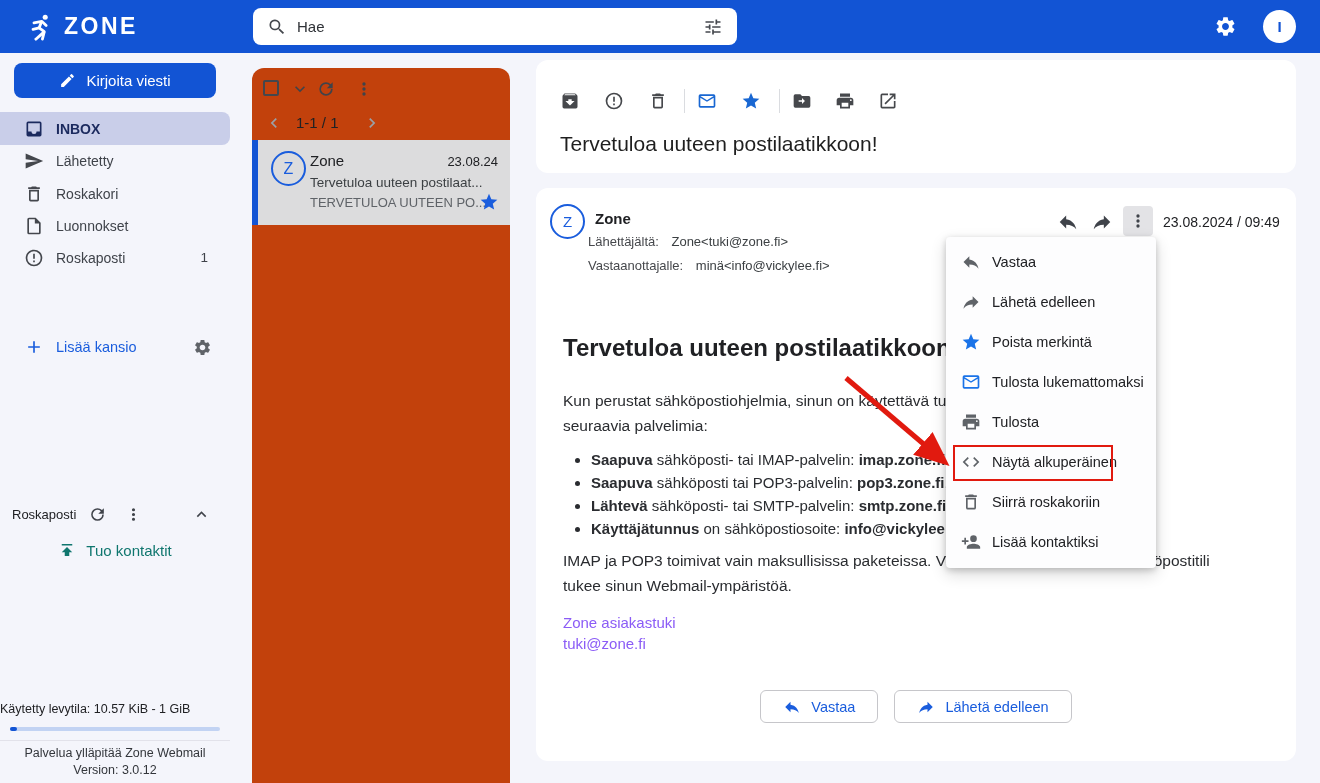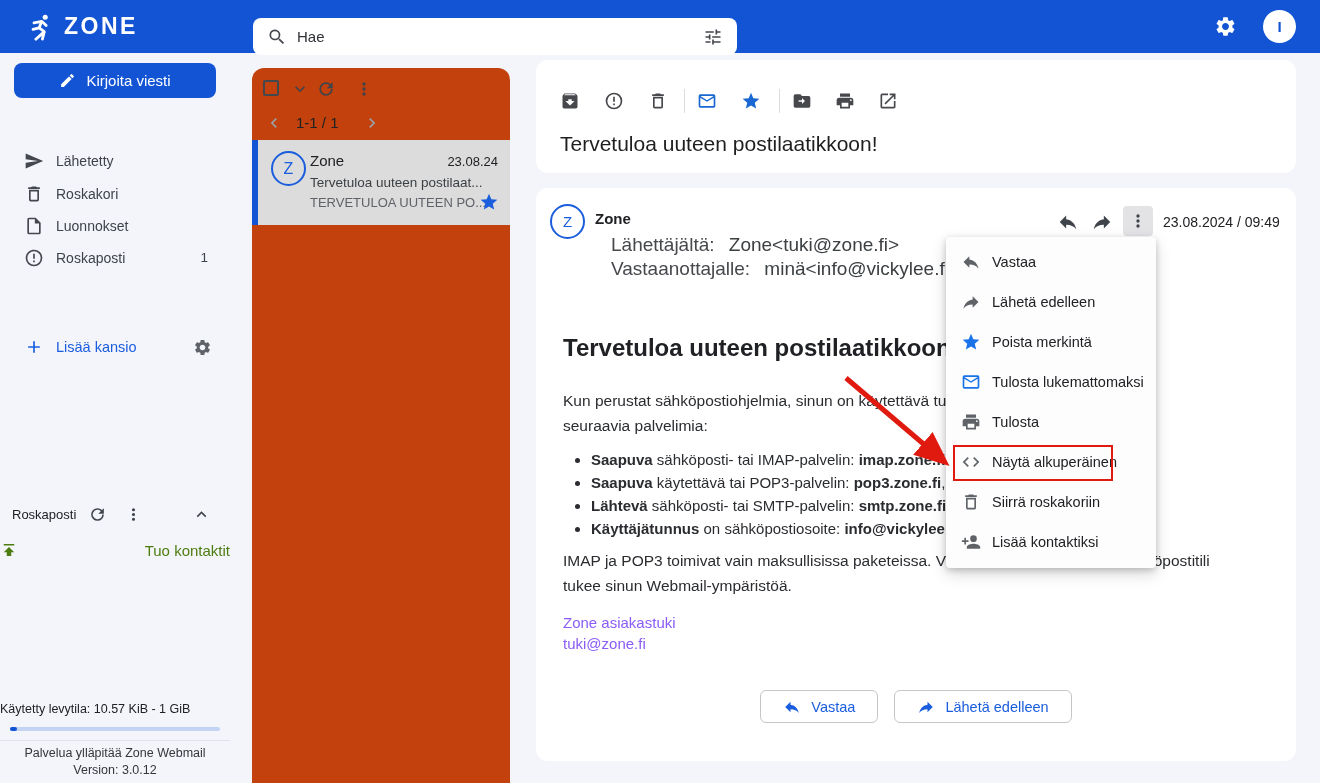--- a/index.html
+++ b/index.html
@@ -4,21 +4,21 @@
 <style>
   * { margin:0; padding:0; box-sizing:border-box; }
   html,body { width:1320px; height:783px; }
   body { font-family:"Liberation Sans", sans-serif; background:#f4f5fb; position:relative; overflow:hidden; color:#202124; }
   svg { display:block; }
 
   
   .topbar { position:absolute; left:0; top:0; width:1320px; height:53px; background:#1254d4; display:flex; align-items:center; }
   .logo { position:absolute; left:26px; top:0; height:53px; display:flex; align-items:center; gap:8px; color:#fff; }
   .logo-word { font-weight:700; font-size:23px; letter-spacing:2.5px; color:#fff; }
-  .searchbar { position:absolute; left:253px; top:8px; width:484px; height:37px; background:#fff; border-radius:8px; display:flex; align-items:center; padding:0 14px; gap:10px;margin-top:10px; }
+  .searchbar { position:absolute; left:253px; top:8px; width:484px; height:37px; background:#fff; border-radius:8px; display:flex; align-items:center; padding:0 14px; gap:10px; }
   .searchbar input { border:none; outline:none; flex:1; font-size:15px; font-family:inherit; color:#202124; background:transparent; }
   .searchbar input::placeholder { color:#2f3237; opacity:1; }
   .topbar-right { position:absolute; right:24px; top:0; height:53px; display:flex; align-items:center; gap:26px; }
   .avatar-top { width:33px; height:33px; border-radius:50%; background:#fff; color:#1254d4; font-weight:700; font-size:15px; display:flex; align-items:center; justify-content:center; }
 
   
   .sidebar { position:absolute; left:0; top:47px; width:230px; height:570px; }
   .compose-btn { position:absolute; left:14px; top:16px; width:202px; height:35px; background:#1254d4; color:#fff; border:none; border-radius:8px; font-size:15px; font-weight:500; font-family:inherit; display:flex; align-items:center; justify-content:center; gap:10px; cursor:pointer; }
   .folder-row { position:absolute; left:0; width:230px; height:33px; display:flex; align-items:center; cursor:pointer; }
   .folder-row .f-icon { position:absolute; left:24px; width:20px; height:20px; color:#44474d; }
@@ -28,21 +28,21 @@
   .folder-row.selected .f-icon { color:#1b2a5e; }
   .folder-row.selected .f-label { color:#1b2a5e; font-weight:700; }
   .addfolder-row { position:absolute; left:0; top:285px; width:230px; height:30px; display:flex; align-items:center; }
   .addfolder-row .f-icon { position:absolute; left:24px; width:20px; height:20px; color:#1a5ddd; }
   .addfolder-row .f-label { position:absolute; left:56px; font-size:14.5px; font-weight:500; color:#1a5ddd; cursor:pointer; }
   .addfolder-row .gear-right { position:absolute; right:18px; width:19px; height:19px; color:#5f6368; cursor:pointer; }
 
   .contacts-header { position:absolute; left:0; top:455px; width:230px; height:28px; }
   .contacts-title { position:absolute; left:12px; top:5px; font-size:13px; color:#202124; }
   .c-ic { position:absolute; top:3px; width:20px; height:20px; color:#3f434a; cursor:pointer; }
-  .import-contacts { position:absolute; left:0; top:494px; width:230px; display:flex; justify-content:space-between; align-items:center; gap:10px; color:#4d7c0f; font-size:15px; font-weight:500; cursor:pointer; }
+  .import-contacts { position:absolute; left:0; top:494px; width:230px; display:flex; justify-content:center; align-items:center; gap:10px; color:#0f766e; font-size:15px; font-weight:500; cursor:pointer; }
 
   .storage-text { position:absolute; left:0; top:655px; width:230px; font-size:12.5px; color:#202124; }
   .storage-bar { position:absolute; left:10px; top:680px; width:210px; height:4px; background:#c2d3f3; border-radius:2px; }
   .storage-fill { width:7px; height:4px; background:#1254d4; border-radius:2px; }
   .sidebar-divider { position:absolute; left:0; top:693px; width:230px; height:1px; background:#e2e2ea; }
   .footer-line1 { position:absolute; left:0; top:699px; width:230px; text-align:center; font-size:12.5px; color:#33363b; }
   .footer-line2 { position:absolute; left:0; top:716px; width:230px; text-align:center; font-size:12.5px; color:#33363b; }
 
   
   .list-panel { position:absolute; left:252px; top:68px; width:258px; height:715px; background:#c2410c; border-radius:12px 12px 0 0; }
@@ -65,21 +65,21 @@
   .title-card { position:absolute; left:536px; top:60px; width:760px; height:113px; background:#fff; border-radius:12px; }
   .tc-ic { position:absolute; top:31px; width:20px; height:20px; color:#46484c; cursor:pointer; }
   .tc-div { position:absolute; top:29px; width:1px; height:24px; background:#dadce0; }
   .tc-ic.blue { color:#1967d2; }
   .reading-title { position:absolute; left:24px; top:72px; font-size:21px; color:#1f1f1f; }
 
   
   .email-card { position:absolute; left:536px; top:188px; width:760px; height:573px; background:#fff; border-radius:12px; }
   .msg-avatar { position:absolute; left:14px; top:16px; width:35px; height:35px; border:2px solid #1a5ddd; border-radius:50%; color:#1a5ddd; font-size:15px; font-weight:500; display:flex; align-items:center; justify-content:center; }
   .msg-sender { position:absolute; left:59px; top:22px; font-size:15px; font-weight:700; color:#202124; }
-  .hdr-row { position:absolute; left:75px; font-size:19px; color:#3c4043; }
+  .hdr-row { position:absolute; left:52px; font-size:13px; color:#3c4043; }
   .hdr-row .hdr-label { margin-right:9px; color:#46484c; }
   .hdr-icons { position:absolute; top:23px; width:22px; height:22px; color:#3f434a; cursor:pointer; }
   .more-btn { position:absolute; left:587px; top:18px; width:30px; height:30px; background:#e3e3e6; border-radius:4px; display:flex; align-items:center; justify-content:center; color:#3f434a; cursor:pointer; }
   .msg-date { position:absolute; left:627px; top:26px; font-size:14px; color:#202124; }
 
   .body-heading { position:absolute; left:27px; top:146px; font-size:24px; font-weight:700; color:#202124; }
   .body-text { position:absolute; left:27px; width:710px; font-size:15.5px; line-height:25px; color:#2a2c30; }
   .body-bullets { position:absolute; left:41px; top:260px; width:690px; }
   .body-bullets li { font-size:15px; line-height:23px; color:#2a2c30; list-style:disc; margin-left:14px; }
   .sig { position:absolute; left:27px; top:424px; font-size:15px; line-height:21px; color:#8b5cf6; }
@@ -139,20 +139,28 @@
 <div class="sidebar">
   <button class="compose-btn">
     <span>
       <svg width="17" height="17" viewBox="0 0 24 24" fill="#fff">
           <path d="M3 17.25V21h3.75L17.81 9.94l-3.75-3.75L3 17.25zM20.71 7.04a1 1 0 000-1.41l-2.34-2.34a1 1 0 00-1.41 0l-1.83 1.83 3.75 3.75 1.83-1.83z"></path>
         </svg>
     </span>
     <span>Kirjoita viesti</span>
   </button>
 
+  <div class="folder-row selected" style="top:65px">
+    <span class="f-icon">
+      <svg width="20" height="20" viewBox="0 0 24 24" fill="currentColor">
+          <path d="M19 3H5a2 2 0 00-2 2v14a2 2 0 002 2h14a2 2 0 002-2V5a2 2 0 00-2-2zm0 12h-4a3 3 0 01-6 0H5V5h14v10z"></path>
+        </svg>
+    </span>
+    <span class="f-label">INBOX</span>
+  </div>
   <div class="folder-row" style="top:97px">
     <span class="f-icon">
       <svg width="20" height="20" viewBox="0 0 24 24" fill="currentColor">
           <path d="M2.01 21L23 12 2.01 3 2 10l15 2-15 2z"></path>
         </svg>
     </span>
     <span class="f-label">Lähetetty</span>
   </div>
   <div class="folder-row" style="top:130px">
     <span class="f-icon">
@@ -353,21 +361,21 @@
   </span>
   <span class="msg-date">23.08.2024 / 09:49</span>
 
   <div class="body-heading">Tervetuloa uuteen postilaatikkoon!</div>
   <div class="body-text" style="top:200px">
     <span>Kun perustat sähköpostiohjelmia, sinun on käytettävä turvallisia yhteyksiä ja</span><br>
     <span>seuraavia palvelimia:</span>
   </div>
   <ul class="body-bullets">
     <li><b>Saapuva</b><span> sähköposti- tai IMAP-palvelin: </span><b>imap.zone.fi</b><span>, p</span></li>
-    <li><b>Saapuva</b><span> käytettävä tai POP3-palvelin: </span><b>pop3.zone.fi</b><span>, p</span></li>
+    <li><b>Saapuva</b><span> sähköposti tai POP3-palvelin: </span><b>pop3.zone.fi</b><span>, p</span></li>
     <li><b>Lähtevä</b><span> sähköposti- tai SMTP-palvelin: </span><b>smtp.zone.fi</b><span>, p</span></li>
     <li><b>Käyttäjätunnus</b><span> on sähköpostiosoite: </span><b>info@vickylee.fi</b><span></span></li>
   </ul>
   <div class="body-text" style="top:360px">
     <span>IMAP ja POP3 toimivat vain maksullisissa paketeissa. Verkkotunnuksen ilmainen sähköpostitili</span><br>
     <span>tukee sinun Webmail-ympäristöä.</span>
   </div>
   <div class="sig">
     <span>Zone asiakastuki</span><br>
     <span>tuki@zone.fi</span>

